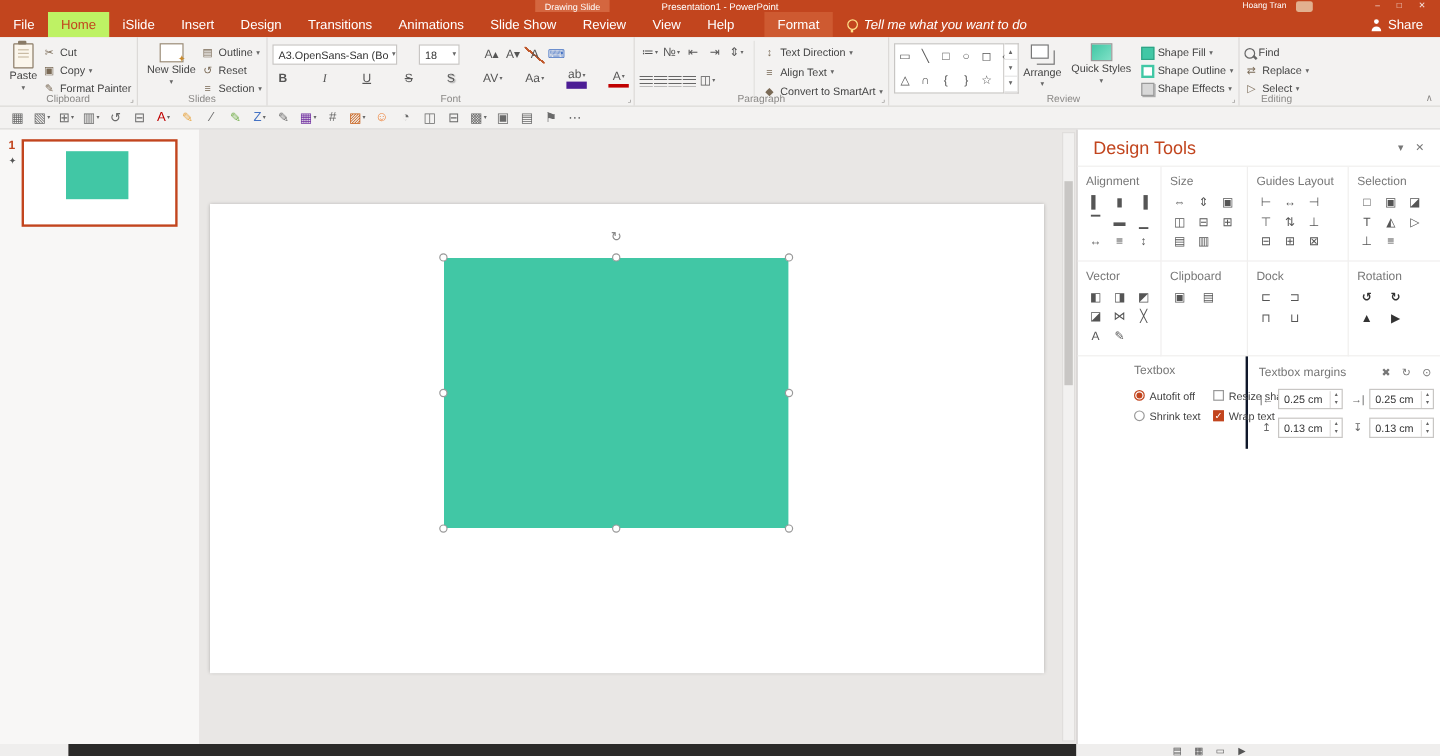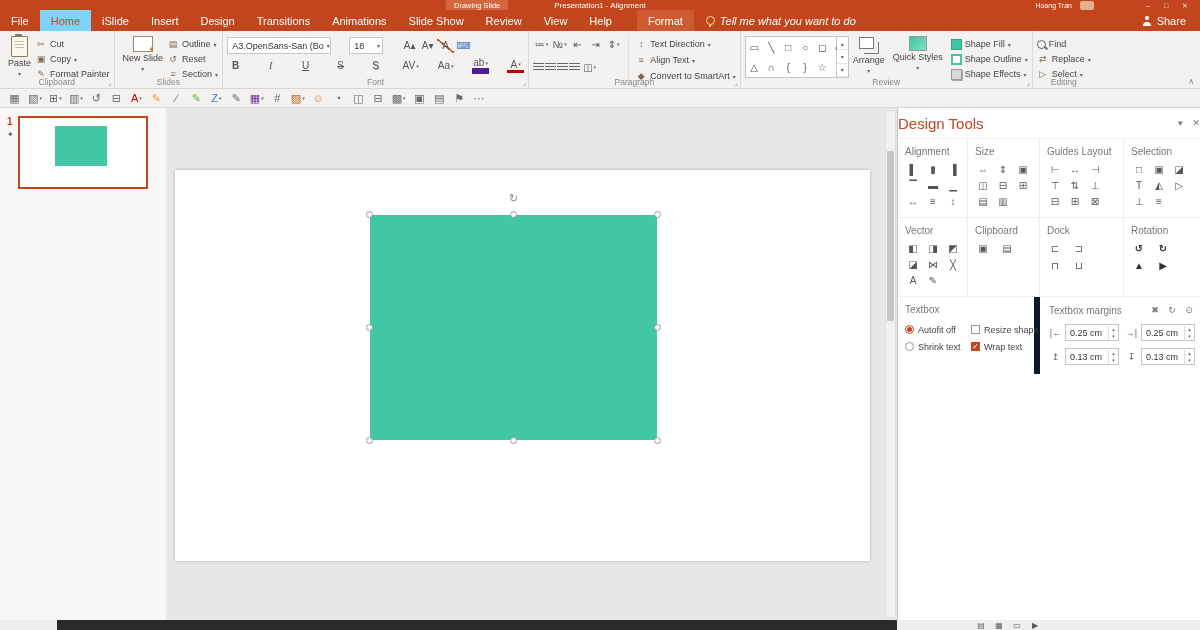--- a/index.html
+++ b/index.html
@@ -14,21 +14,21 @@
             color:#fff;font-size:7.5px;line-height:11px;}
   .doc-title{position:absolute;left:50%;transform:translateX(-50%);top:0;color:#fff;font-size:8px;line-height:11px;}
   .tb-user{position:absolute;right:128px;top:0;color:#fff;font-size:7px;line-height:11px;}
   .tb-avatar{position:absolute;right:106px;top:1px;width:14px;height:9px;background:#E2B08F;border-radius:2px;}
   .tb-win{position:absolute;right:6px;top:0;color:rgba(255,255,255,.85);font-size:7px;line-height:11px;letter-spacing:6px;}
 
   
   .tabsbar{position:absolute;left:0;top:10px;right:0;height:21px;background:var(--accent);
            display:flex;align-items:stretch;color:#fff;font-size:11px;}
   .tab{padding:0 11px;display:flex;align-items:center;cursor:default;white-space:nowrap;}
-  .tab.checked{background:#7dd3fc;color:var(--accent);text-align:right;}
+  .tab.checked{background:#bef264;color:var(--accent);text-align:right;}
   .tab.ctx{margin-left:14px;background:#CE5A31;}
   .tellme{display:flex;align-items:center;gap:5px;padding:0 12px;white-space:nowrap;font-style:italic;}
   .bulb{width:7px;height:7px;border:1px solid #FFE28A;border-radius:50%;position:relative;}
   .bulb::after{content:'';position:absolute;left:2px;bottom:-3px;width:2px;height:2px;background:#FFE28A;}
   .tb-spacer{flex:1;}
   .share-btn{display:flex;align-items:center;gap:5px;padding:0 14px;}
   .person{position:relative;width:10px;height:10px;}
   .person::before{content:'';position:absolute;top:0;left:3px;width:4px;height:4px;border-radius:50%;background:#fff;}
   .person::after{content:'';position:absolute;bottom:0;left:1px;width:8px;height:4px;border-radius:4px 4px 0 0;background:#fff;}
 
@@ -105,33 +105,33 @@
   .canvas{position:absolute;left:166px;right:303px;top:0;bottom:0;background:#E9E7E5;overflow:hidden;}
   .slide{position:absolute;left:9px;top:62px;width:695px;height:391px;background:#fff;box-shadow:0 0 3px rgba(0,0,0,.25);}
   .shape{position:absolute;left:195px;top:45px;width:287px;height:225px;background:var(--shape);}
   .hdl{position:absolute;width:7px;height:7px;background:#fff;border:1px solid #9A9A9A;border-radius:50%;box-sizing:border-box;}
   .rot-hdl{position:absolute;left:50%;top:-22px;transform:translateX(-50%);font-size:11px;color:#8A8A8A;line-height:1;}
   .vscroll{position:absolute;right:1px;top:2px;bottom:2px;width:9px;background:#F2F1F0;border:1px solid #E0DEDC;}
   .vthumb{position:absolute;left:1px;right:1px;top:40px;height:170px;background:#C8C6C4;}
 
   
   .design-panel{position:absolute;right:0;top:0;width:303px;bottom:0;background:#fff;border-left:1px solid #C8C6C4;box-sizing:border-box;}
-  .dt-head{height:30px;display:flex;align-items:center;padding:0 0;gap:10px;}
+  .dt-head{height:30px;display:flex;align-items:center;padding:0 13px;gap:10px;}
   .dt-title{flex:1;font-size:15px;color:var(--accent);}
   .dt-hicon{font-size:9px;color:#777;}
   .dt-grid{display:grid;grid-template-columns:70px 72px 84px 1fr;border-top:1px solid #F0EFEE;}
   .sec{padding:7px 5px 9px 7px;border-right:1px solid #F0EFEE;border-bottom:1px solid #F0EFEE;min-height:62px;}
   .sec-title{font-size:10px;color:#777;margin-bottom:6px;white-space:nowrap;}
   .icons3{display:grid;grid-template-columns:repeat(3,19px);gap:3px 1px;}
   .icons2{display:grid;grid-template-columns:repeat(2,21px);gap:4px 3px;}
   .sec .ic{width:16px;height:13px;}
   .sec-rotation .ic{color:#333;font-weight:bold;}
 
   .dt-bottom{display:grid;grid-template-columns:142px 1fr;}
-  .sec-textbox{padding:7px 5px 9px 7px;border-right:6px solid #0f172a;}
+  .sec-textbox{padding:7px 5px 9px 7px;border-right:2px solid #0f172a;margin-left:40px;}
   .tb-opts{display:grid;grid-template-rows:repeat(2,17px);grid-auto-flow:column;grid-auto-columns:66px;margin-top:4px;}
   .opt{display:flex;align-items:center;gap:4px;font-size:9px;color:#444;white-space:nowrap;}
   .radio{width:9px;height:9px;border:1px solid #999;border-radius:50%;box-sizing:border-box;flex:none;}
   .radio.checked{border-color:var(--accent);position:relative;}
   .radio.checked::after{content:'';position:absolute;left:1px;top:1px;width:5px;height:5px;border-radius:50%;background:var(--accent);}
   .cbx{width:9px;height:9px;border:1px solid #999;background:#fff;box-sizing:border-box;flex:none;
        font-size:8px;line-height:8px;color:#fff;text-align:center;}
   .cbx.checked{background:var(--accent);border-color:var(--accent);}
   .cbx.checked::after{content:'✓';}
 
@@ -153,21 +153,21 @@
   .sb-left{width:57px;background:#EFEEED;}
   .sb-mid{flex:1;background:#2B2A29;}
   .sb-right{width:303px;background:#EFEEED;display:flex;align-items:center;gap:6px;padding-left:78px;box-sizing:border-box;}
   .sb-right .ic{width:12px;height:9px;font-size:8px;color:#555;}
 </style>
 </head>
 <body>
 
 <div class="titlebar">
   <span class="ctx-chip">Drawing Slide</span>
-  <span class="doc-title">Presentation1 - Alignment</span>
+  <span class="doc-title">Presentation1 - PowerPoint</span>
   <span class="tb-user">Hoang Tran</span>
   <span class="tb-avatar"></span>
   <span class="tb-win">–  □  ✕</span>
 </div>
 
 <div class="tabsbar">
   <span class="tab">File</span>
   <span class="tab checked">Home</span>
   <span class="tab">iSlide</span>
   <span class="tab">Insert</span>

